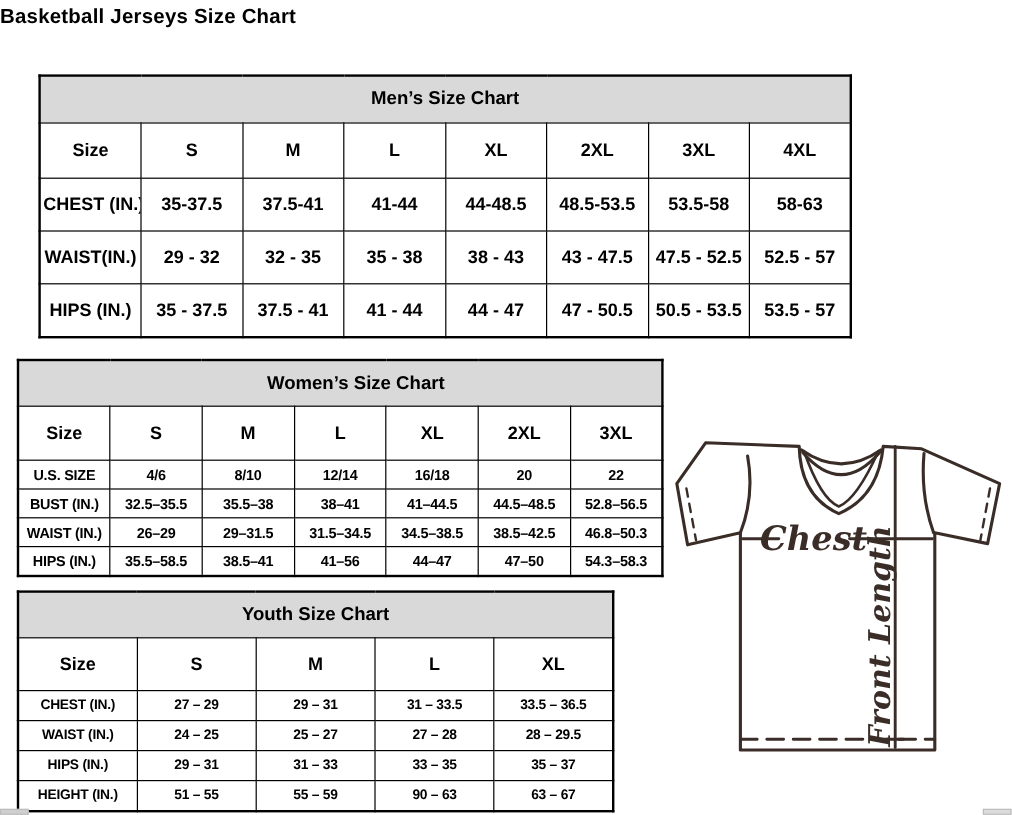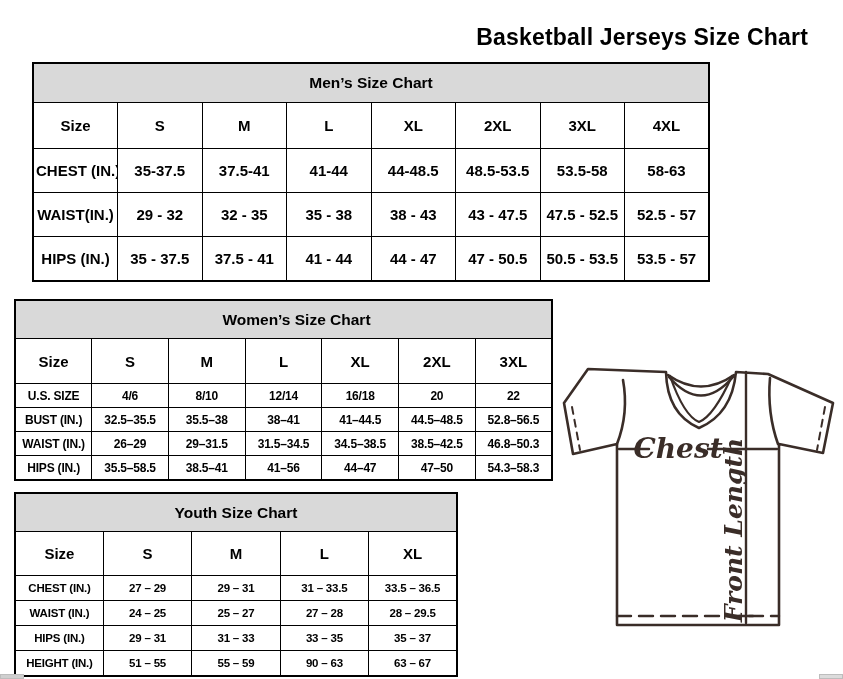--- a/index.html
+++ b/index.html
@@ -1,22 +1,22 @@
 <!DOCTYPE html>
 <html><head>
 <meta charset="utf-8">
 <style>
   html,body{margin:0;padding:0;}
   body{
     width:843px;height:679px;position:relative;background:#ffffff;
     font-family:"Liberation Sans",sans-serif;color:#000;overflow:hidden;
   }
   .page-title{
-    position:absolute;top:24px;left:0;width:808px;text-align:right;
-    font-size:23px;font-weight:bold;letter-spacing:0.2px;
+    position:absolute;top:4px;left:0;width:808px;text-align:left;
+    font-size:17px;font-weight:bold;letter-spacing:0.2px;
   }
   table.size-table{
     position:absolute;border-collapse:collapse;table-layout:fixed;
     border:2px solid #000;background:#fff;
   }
   table.size-table td{
     border:1px solid #000;text-align:center;vertical-align:middle;
     font-weight:bold;padding:0 2px;overflow:hidden;white-space:nowrap;
   }
   tr.title-row td{background:#d9d9d9;font-size:15.5px;}
@@ -26,21 +26,21 @@
   table.mens tr.size-row td{height:45px;font-size:15px;}
   table.mens tr.data-row td{height:43px;font-size:15px;}
   table.mens td.label-col{width:14.3%;}
   
   table.womens{left:14px;top:299px;width:539px;height:175px;}
   table.womens tr.title-row td{height:37px;padding-left:28px;}
   table.womens tr.size-row td{height:44px;font-size:15px;}
   table.womens tr.data-row td{height:23px;font-size:12px;letter-spacing:-0.2px;}
   table.womens td.label-col{width:15.8%;}
   
-  table.youth{left:14px;top:492px;width:444px;height:180px;}
+  table.youth{left:14px;top:492px;width:498px;height:180px;}
   table.youth tr.title-row td{height:37px;}
   table.youth tr.size-row td{height:43px;font-size:15px;}
   table.youth tr.data-row td{height:24px;font-size:11.5px;letter-spacing:-0.2px;}
   table.youth td.label-col{width:23.5%;}
   
   .jersey-wrap{position:absolute;left:556px;top:358px;width:287px;height:321px;}
   .jersey-wrap svg{display:block;}
   .measure-label{
     font-family:"DejaVu Serif","Liberation Serif",serif;
     font-style:italic;font-weight:bold;fill:#3a2d28;

